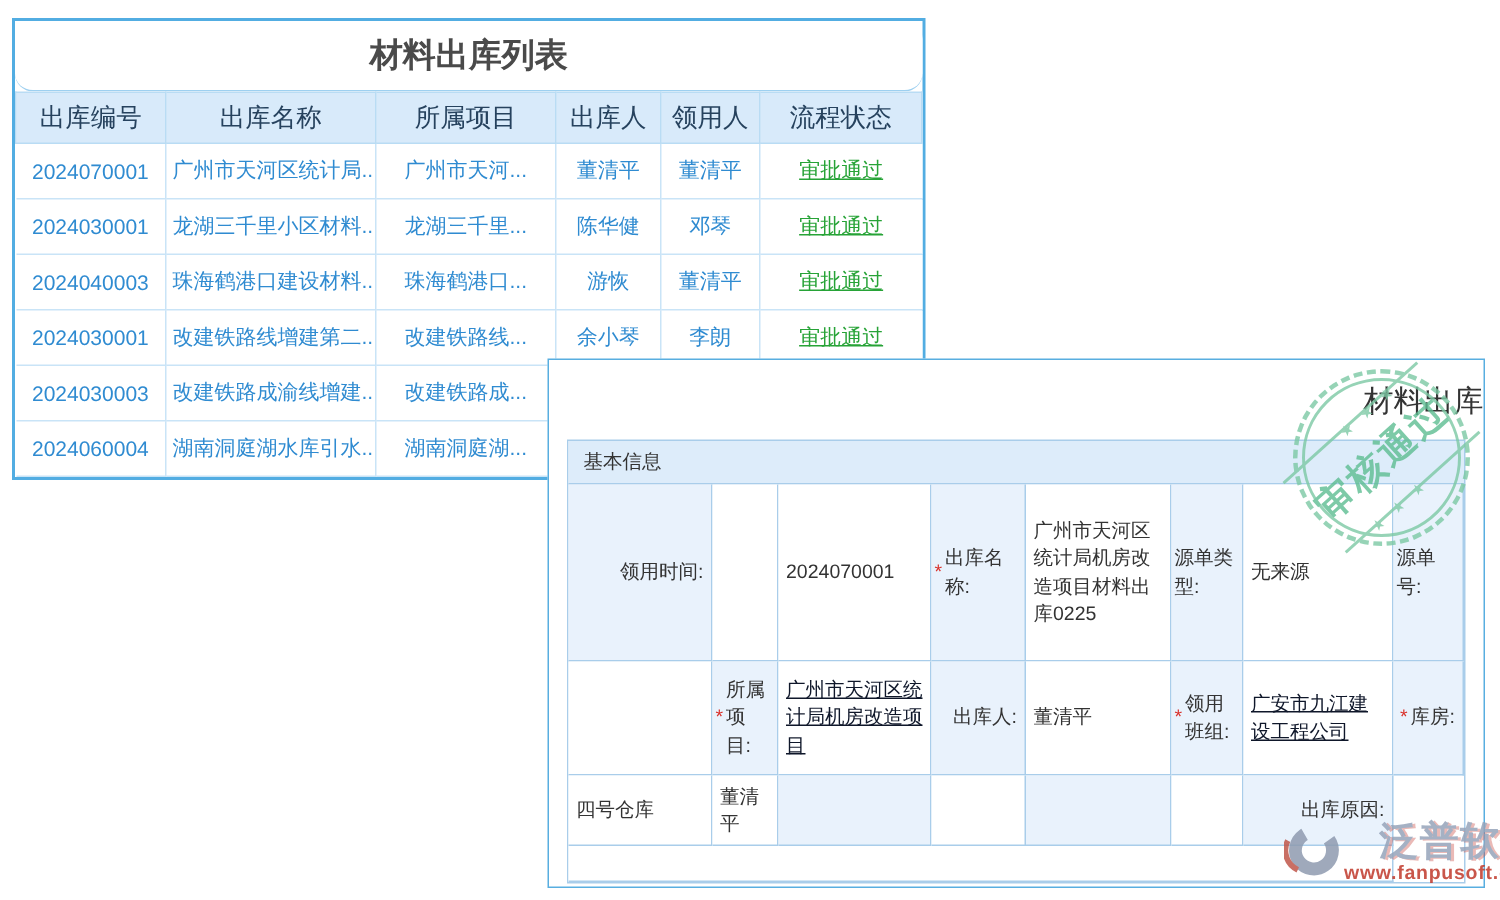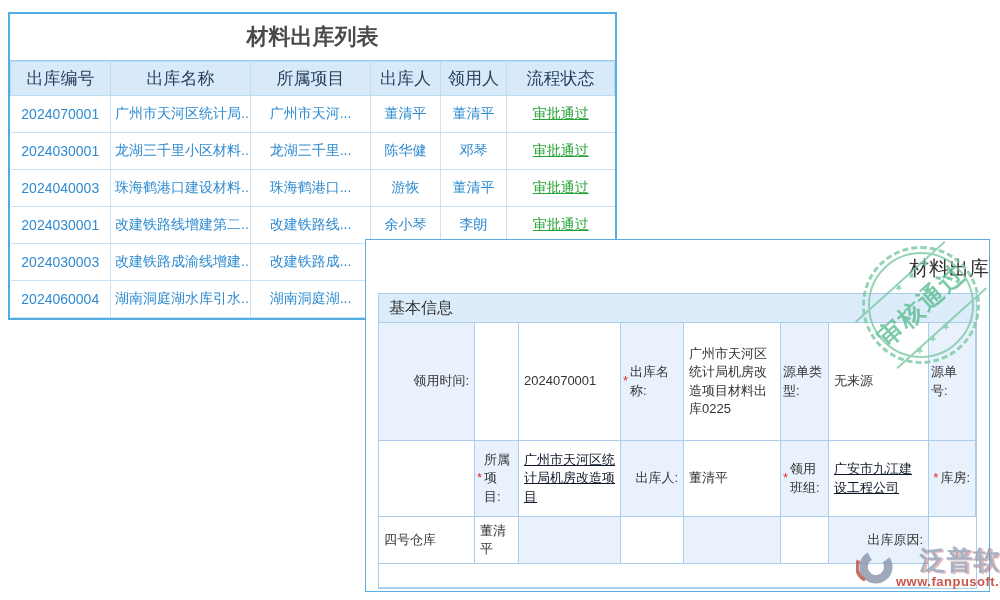--- a/index.html
+++ b/index.html
@@ -10,21 +10,21 @@
   }
 
   
   .list-panel{
     position:absolute;left:8px;top:12px;width:609px;
     background:#fff;border:2px solid #52ade2;box-sizing:border-box;z-index:1;
   }
   .list-title{
     height:46px;line-height:46px;text-align:center;
     font-size:22px;font-weight:bold;color:#4a4a4a;
-    border-bottom:1px solid #9ed0f0;background:#fff;
+    border-bottom:1px solid #9ed0f0;background:#fff;border-radius:12px;
   }
   .list-table{border-collapse:collapse;width:100%;table-layout:fixed;}
   .list-table th{
     background:#d8eafa;color:#26425e;font-weight:400;font-size:17px;
     height:33px;border:1px solid #b9dcf4;padding:0 2px;
   }
   .list-table td{
     height:36px;text-align:center;font-size:14px;color:#2f8bd1;
     border:1px solid #c9e4f7;background:#fff;padding:0 4px;
     white-space:nowrap;overflow:hidden;
@@ -44,21 +44,21 @@
   }
   .form-wrap{position:absolute;left:12px;right:12px;top:53px;bottom:2px;}
   .form-grid{
     display:grid;height:100%;box-sizing:border-box;
     grid-template-columns:96px 44px 102px 63px 97px 48px 100px 1fr;
     grid-template-rows:29px 118px 76px 47px auto;
     border:1px solid #a9cdea;
   }
   .section-bar{
     grid-column:1/-1;background:#ddecfa;display:flex;align-items:center;
-    padding-left:10px;font-size:16px;color:#333;
+    padding-left:10px;font-size:13px;color:#333;
     border-bottom:1px solid #a9cdea;box-sizing:border-box;
   }
   .c{
     box-sizing:border-box;border-right:1px solid #a9cdea;border-bottom:1px solid #a9cdea;
     font-size:13px;color:#333;display:flex;align-items:center;line-height:1.4;
     overflow:hidden;
   }
   .c-label{
     background:#e9f2fc;justify-content:flex-end;
     padding:2px 5px 2px 2px;

